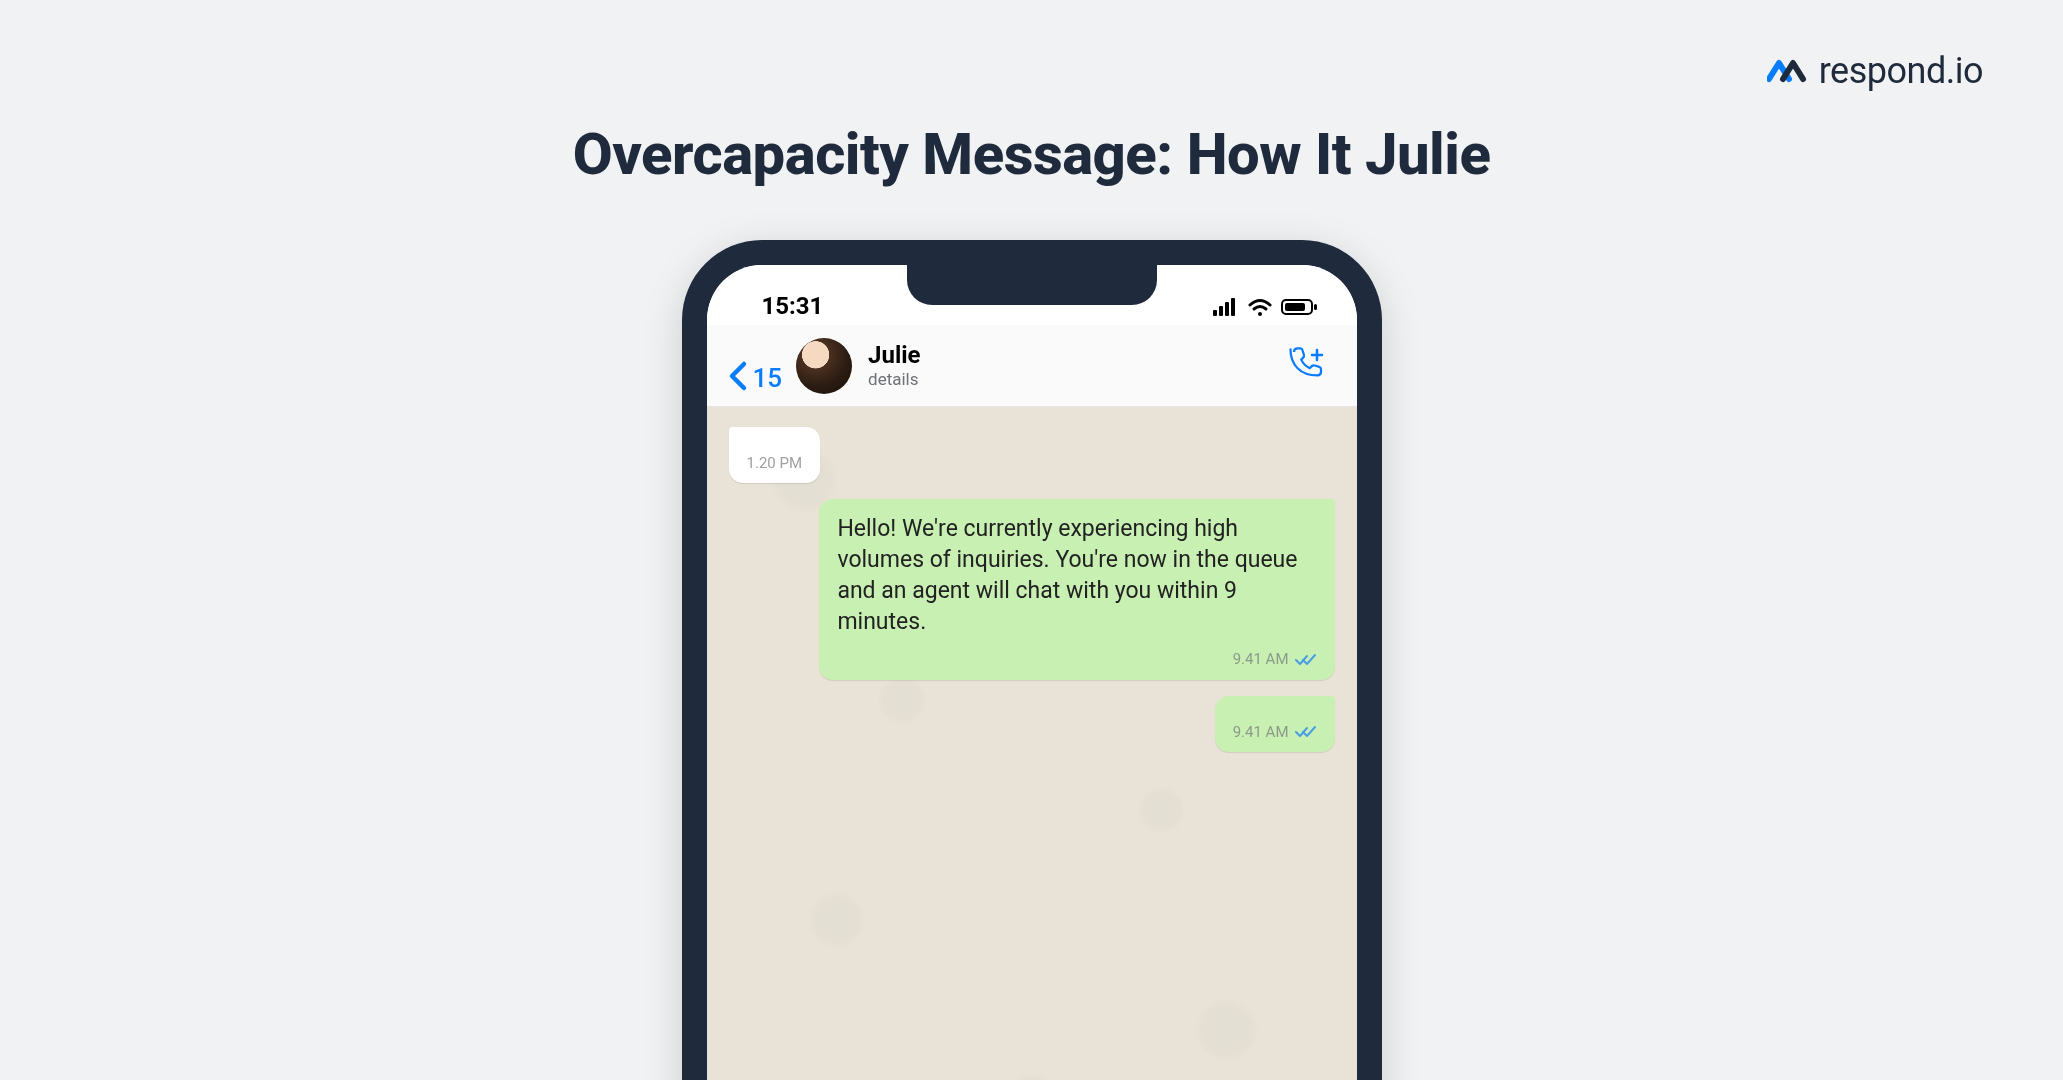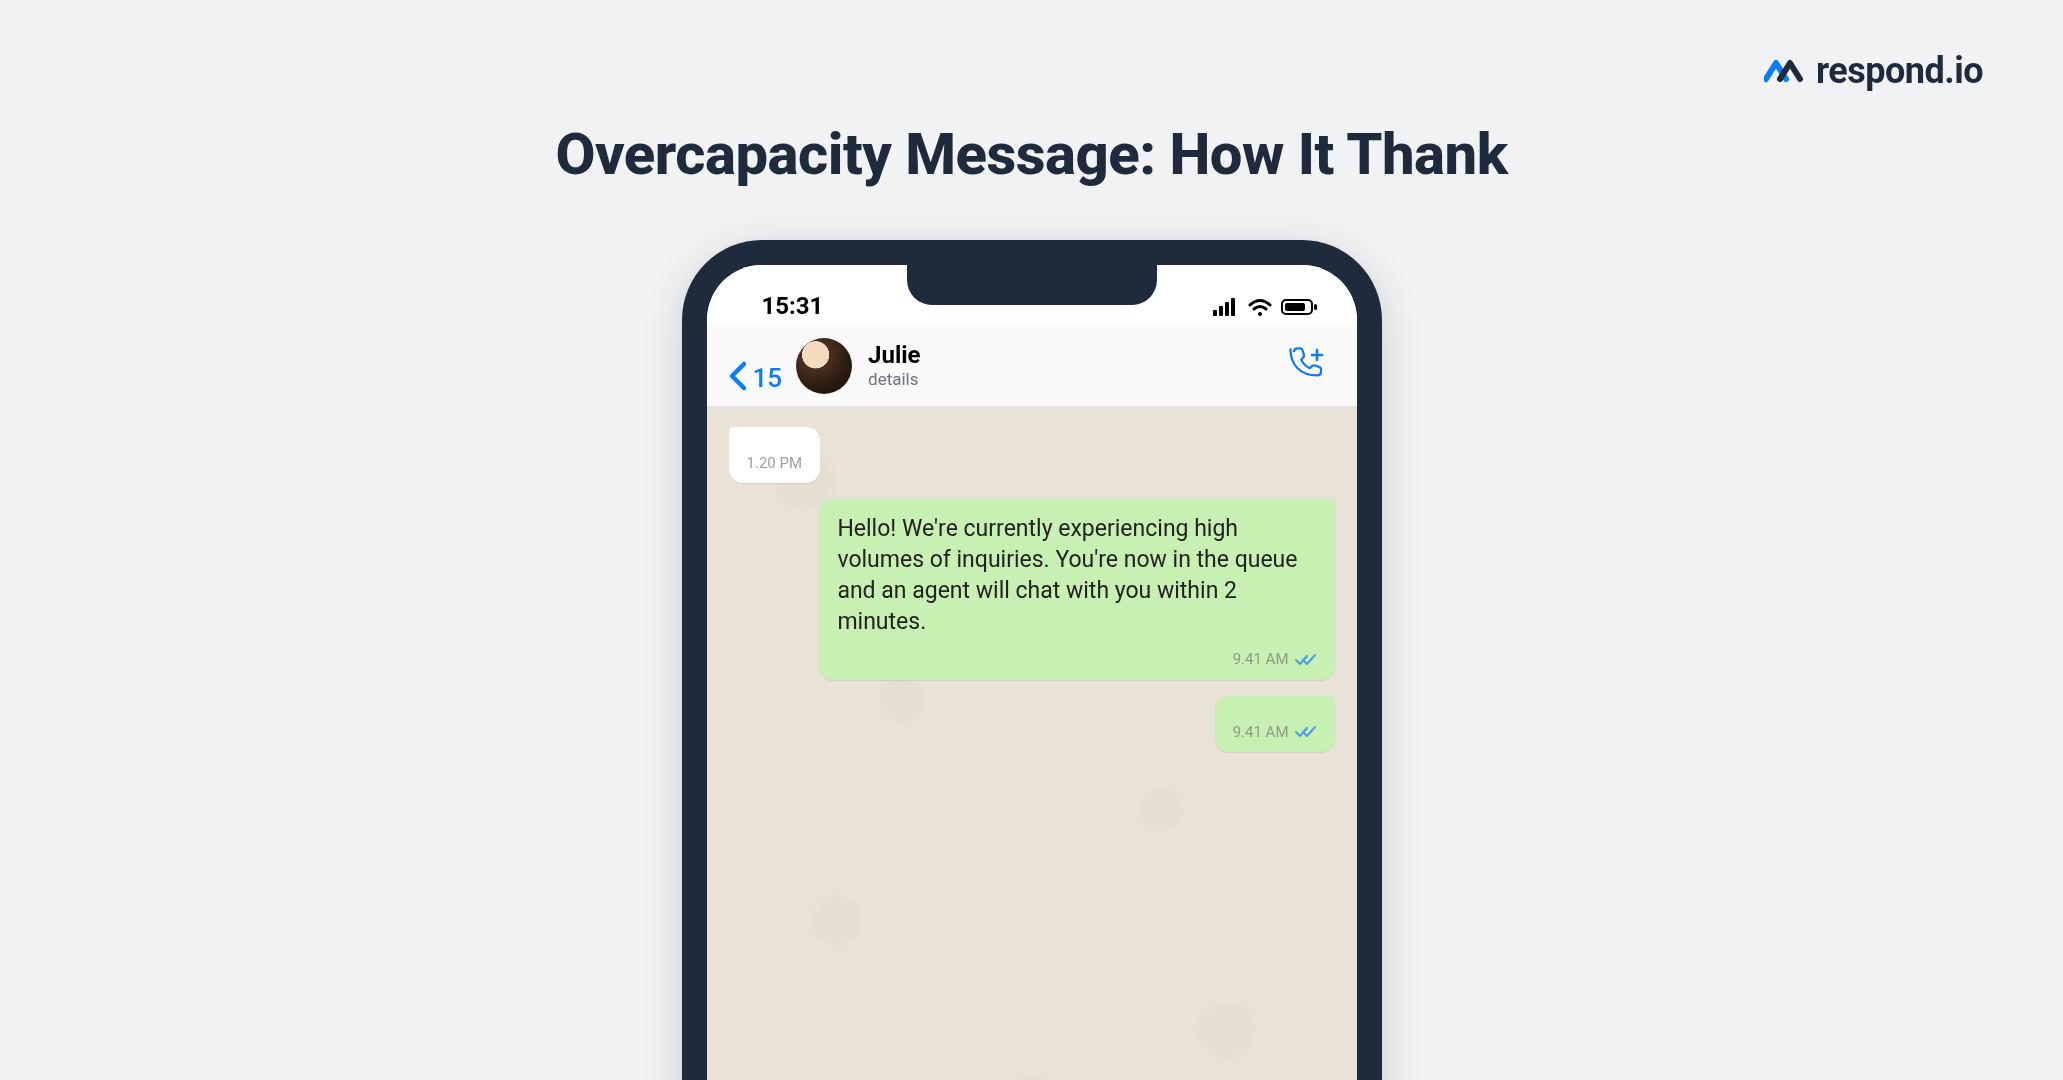--- a/index.html
+++ b/index.html
@@ -15,21 +15,21 @@
       position: absolute;
       top: 50px;
       right: 80px;
       display: flex;
       align-items: center;
       gap: 6px;
     }
     .brand-logo .logo-icon { display: flex; align-items: center; }
     .brand-logo .logo-text {
       font-size: 36px;
-      font-weight: 700;
+      font-weight: 400;
       color: #1f2a3c;
       letter-spacing: -0.5px;
     }
     .page-title {
       position: absolute;
       top: 120px;
       left: 50%;
       transform: translateX(-50%);
       font-size: 58px;
       font-weight: 800;
@@ -153,21 +153,21 @@
 <div class="brand-logo">
   <span class="logo-icon">
     <svg width="46" height="36" viewBox="0 0 46 36">
       <path d="M2 26 L12 10 L22 26" stroke="#0a7cff" stroke-width="6" fill="none" stroke-linecap="round" stroke-linejoin="round"></path>
       <path d="M16 26 L26 10 L36 26" stroke="#1f2a3c" stroke-width="6" fill="none" stroke-linecap="round" stroke-linejoin="round"></path>
     </svg>
   </span>
   <span class="logo-text">respond.io</span>
 </div>
 
-<h1 class="page-title">Overcapacity Message: How It Thank</h1>
+<h1 class="page-title">Overcapacity Message: How It Julie</h1>
 
 <div class="phone-frame">
   <div class="phone-screen">
     <div class="phone-notch"></div>
 
     <div class="status-bar">
       <span class="status-time">15:31</span>
       <span class="status-icons">
         <span>
           <svg width="26" height="18" viewBox="0 0 26 18">
@@ -219,21 +219,21 @@
 
     <div class="chat-body">
 
       <div class="bubble in">
         <div class="bubble-meta">
           <span>1.20 PM</span>
         </div>
       </div>
 
       <div class="bubble out">
-        <div>Hello! We're currently experiencing high volumes of inquiries. You're now in the queue and an agent will chat with you within 2 minutes.</div>
+        <div>Hello! We're currently experiencing high volumes of inquiries. You're now in the queue and an agent will chat with you within 9 minutes.</div>
         <div class="bubble-meta">
           <span>9.41 AM</span>
           <span class="check-icon">
             <svg width="22" height="14" viewBox="0 0 22 14">
               <path d="M1 7 L5 11 L12 3" stroke="#4a9de8" stroke-width="2" fill="none" stroke-linecap="round" stroke-linejoin="round"></path>
               <path d="M8 7 L12 11 L20 2" stroke="#4a9de8" stroke-width="2" fill="none" stroke-linecap="round" stroke-linejoin="round"></path>
             </svg>
           </span>
         </div>
       </div>

